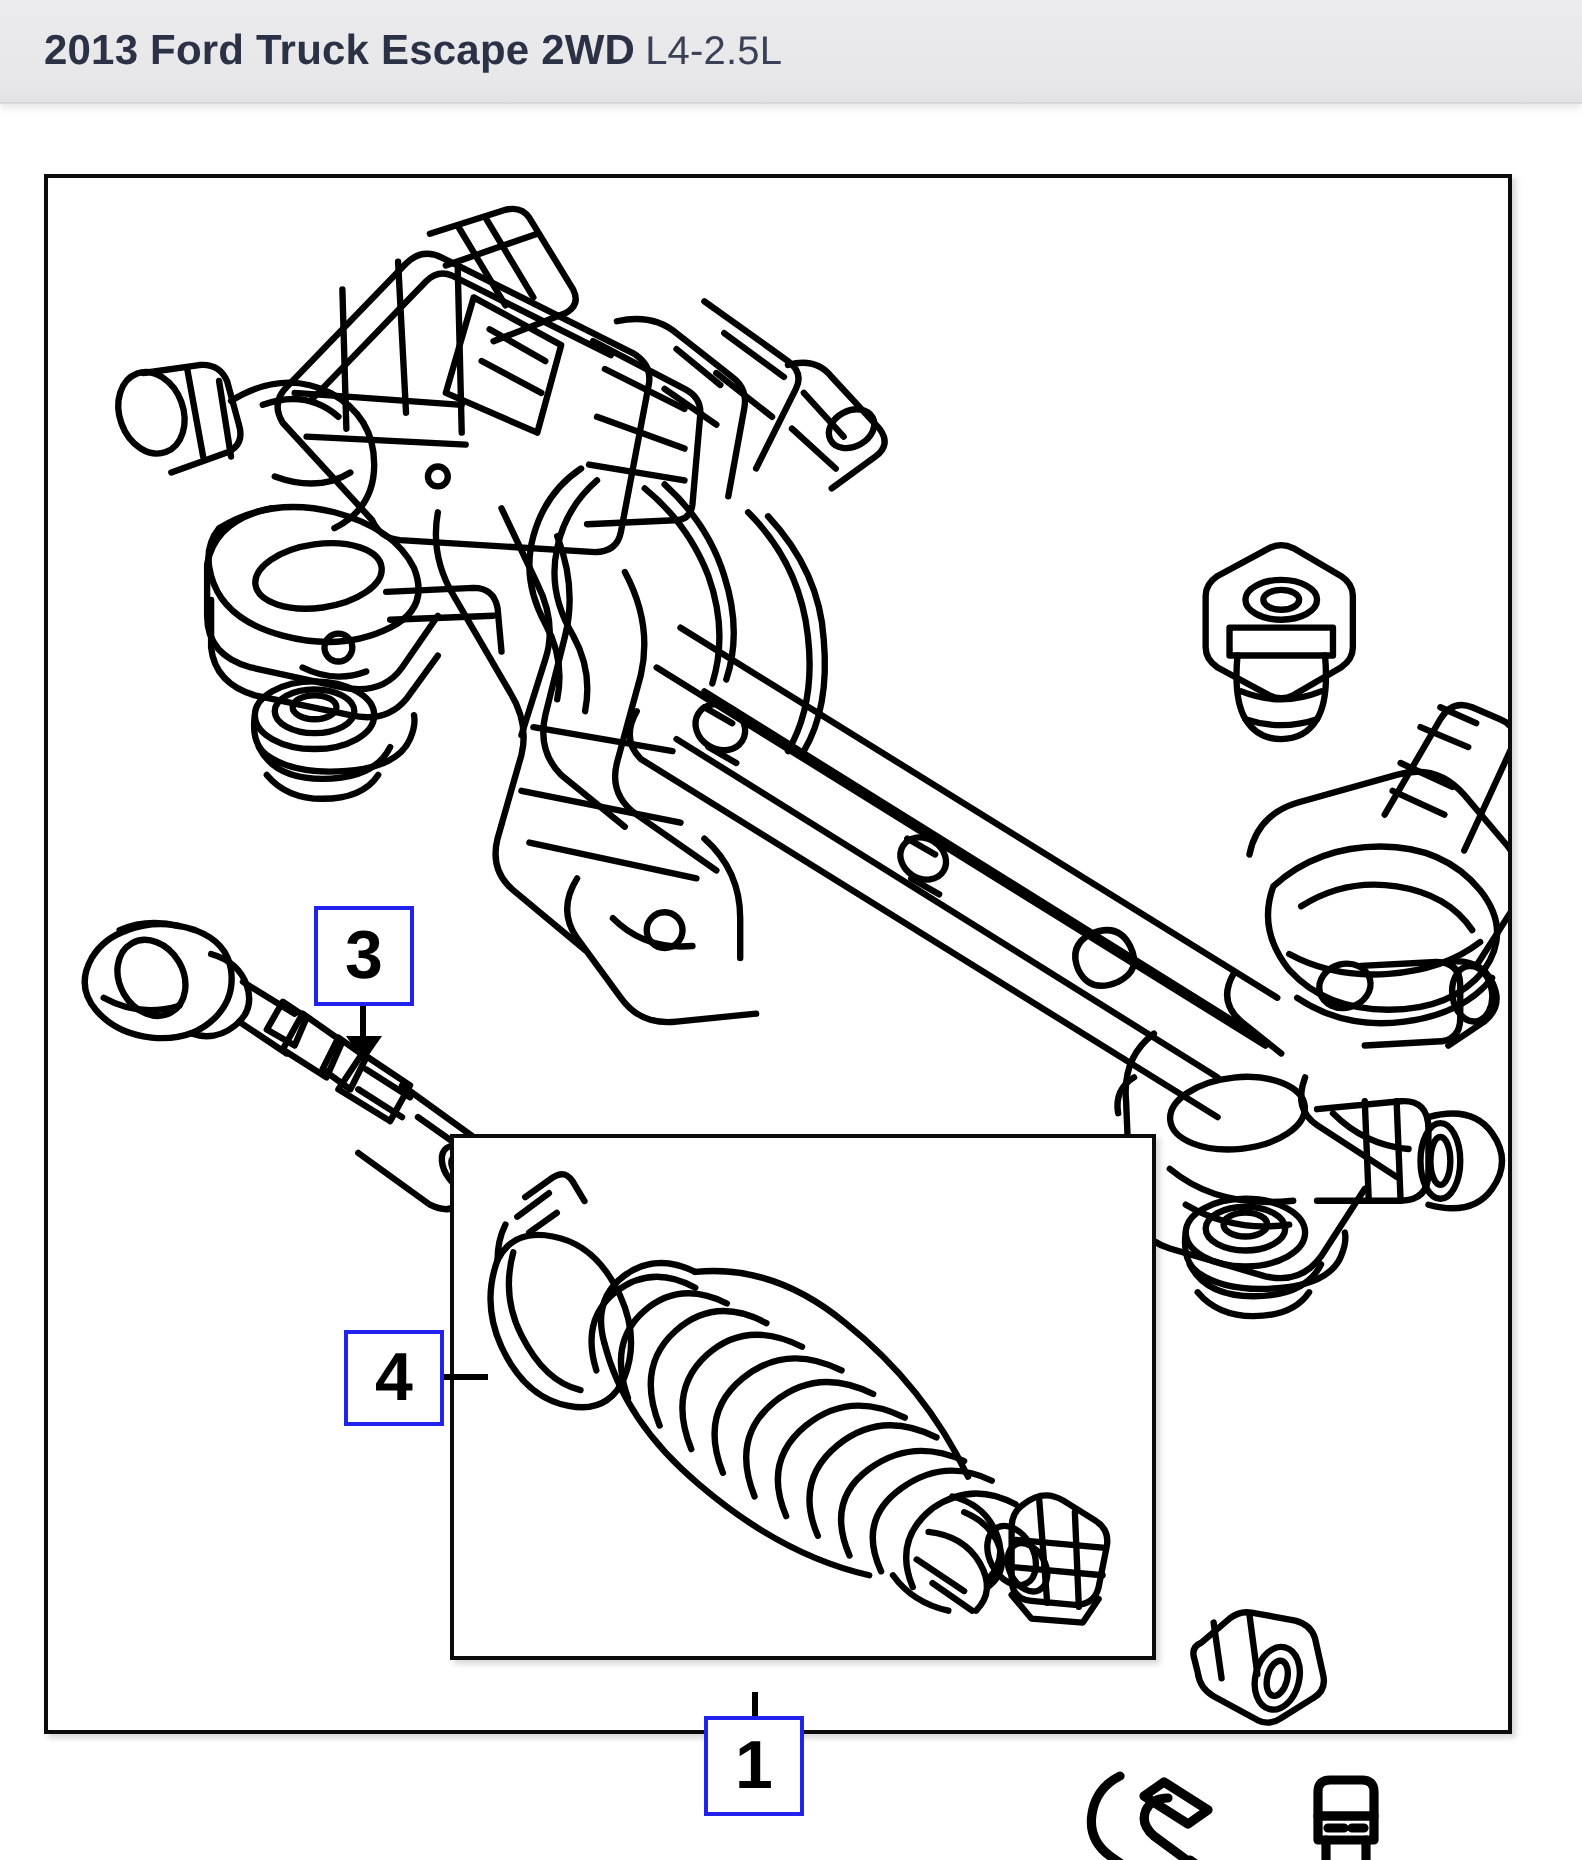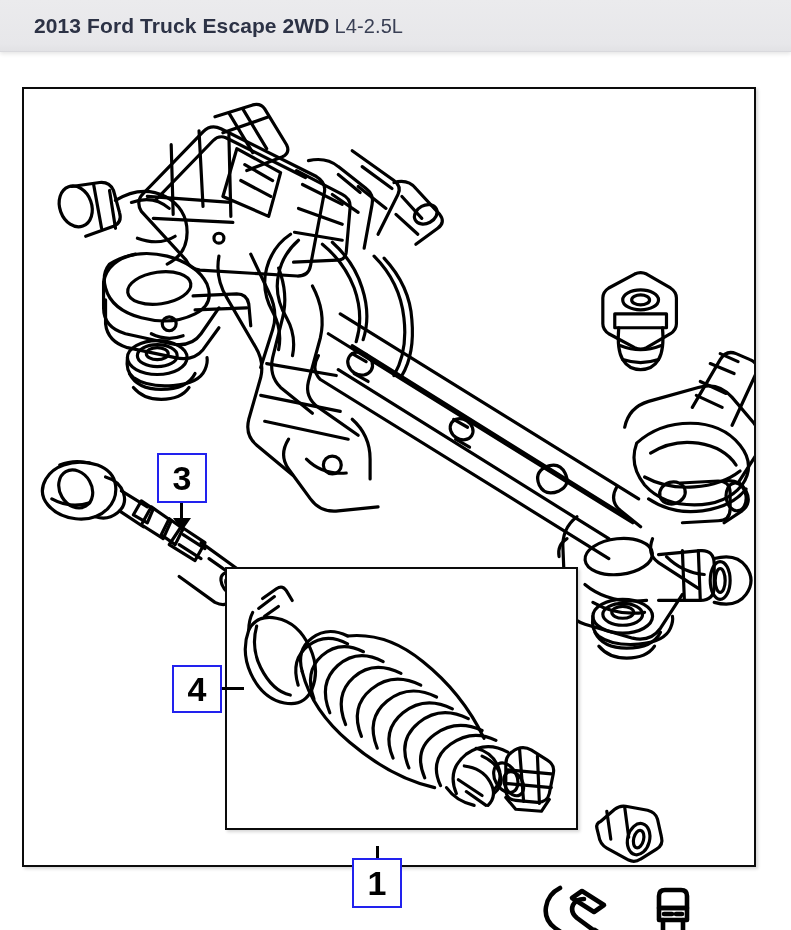--- a/index.html
+++ b/index.html
@@ -24,21 +24,21 @@
     height: 52px;
     background: linear-gradient(to bottom, #ebebed 0%, #e7e7ea 85%, #e2e2e5 100%);
     box-sizing: border-box;
     border-bottom: 1px solid #d9d9dd;
     box-shadow: 0 2px 4px rgba(0,0,0,0.10);
     display: flex;
     align-items: center;
     z-index: 5;
   }
   .header-title {
-    margin-left: 34px;
+    margin-left: 22px;
     font-size: 21px;
     color: #2c3245;
     letter-spacing: 0.1px;
     white-space: nowrap;
   }
   .header-title .vehicle {
     font-weight: bold;
   }
   .header-title .engine {
     font-weight: normal;

